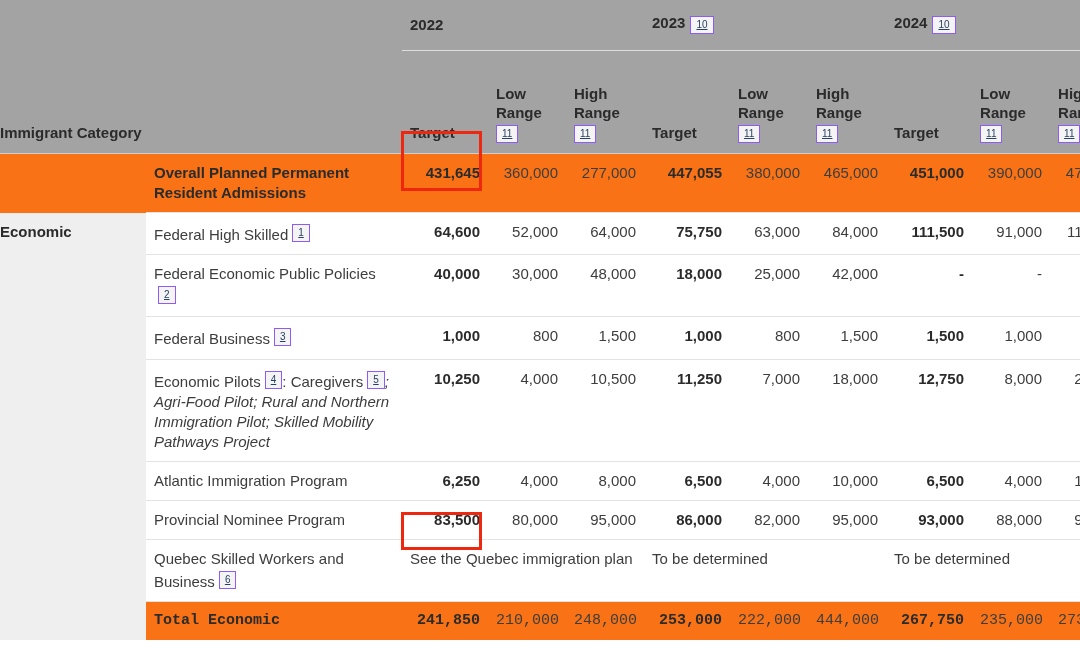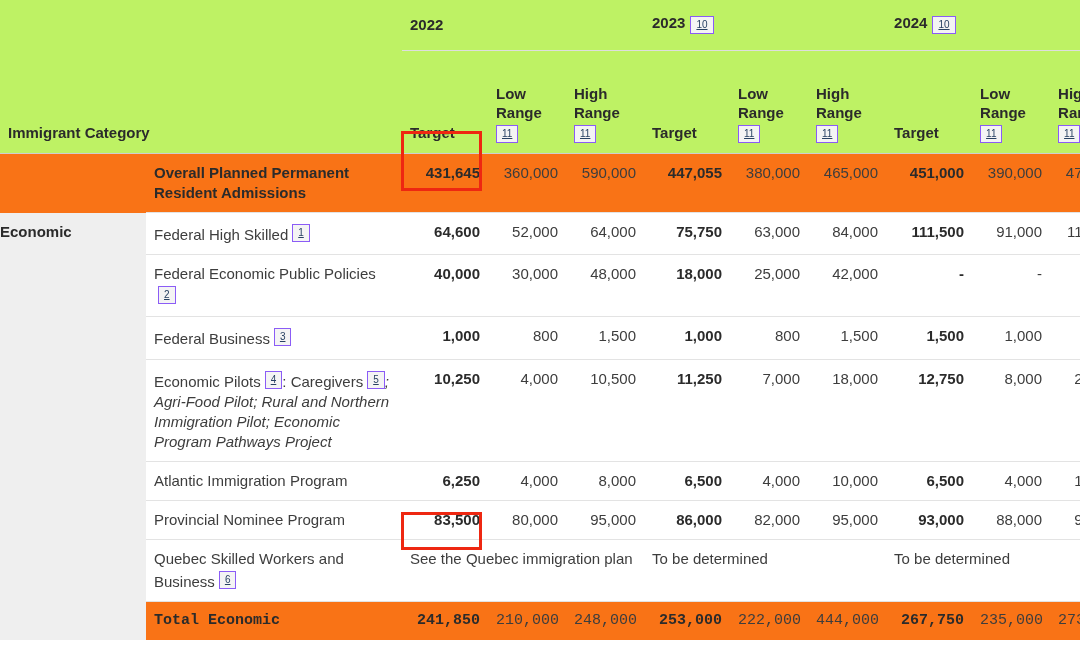--- a/index.html
+++ b/index.html
@@ -24,21 +24,21 @@
 
   
   col.c-cat    { width: 146px; }
   col.c-name   { width: 256px; }
   col.c-target { width: 86px; }
   col.c-low    { width: 78px; }
   col.c-high   { width: 78px; }
 
   
   thead th {
-    background: #bef264;
+    background: #a3a3a3;
     font-weight: bold;
     color: #2b2b2b;
     padding: 0;
     vertical-align: bottom;
     text-align: left;
   }
   tr.yearrow th {
     height: 36px;
     padding: 6px 0 8px 8px;
     vertical-align: middle;
@@ -48,21 +48,21 @@
   tr.yearrow th.blank { border-bottom: none; }
   tr.labelrow th {
     height: 86px;
     padding: 6px 8px 10px 8px;
     vertical-align: bottom;
     border-bottom: 1px solid #cfcfcf;
     line-height: 1.26;
   }
   tr.labelrow th.cat {
     vertical-align: bottom;
-    padding-left: 8px;
+    padding-left: 0;
   }
   th .hdr-lines { display: block; }
 
   
   .fn {
     display: inline-block;
     border: 1px solid #8b5cf6;
     background: #f4f4f4;
     color: #284162;
     font-size: 10px;
@@ -191,21 +191,21 @@
       </tr>
     </thead>
 
     <tbody>
 
       <tr class="shade">
         <td class="cat" rowspan="1"></td>
         <td class="name">Overall Planned Permanent Resident Admissions</td>
         <td class="num target">431,645</td>
         <td class="num">360,000</td>
-        <td class="num">590,000</td>
+        <td class="num">277,000</td>
         <td class="num target">447,055</td>
         <td class="num">380,000</td>
         <td class="num">465,000</td>
         <td class="num target">451,000</td>
         <td class="num">390,000</td>
         <td class="num">475,000</td>
       </tr>
 
       <tr>
         <td class="cat" rowspan="8">Economic</td>
@@ -241,21 +241,21 @@
         <td class="num">1,500</td>
         <td class="num target">1,000</td>
         <td class="num">800</td>
         <td class="num">1,500</td>
         <td class="num target">1,500</td>
         <td class="num">1,000</td>
         <td class="num">2,000</td>
       </tr>
 
       <tr>
-        <td class="name"><span>Economic Pilots</span><a class="fn">4</a><span>:</span> <span>Caregivers</span><a class="fn">5</a><span class="ital">; Agri-Food Pilot; Rural and Northern Immigration Pilot; Economic Program Pathways Project</span></td>
+        <td class="name"><span>Economic Pilots</span><a class="fn">4</a><span>:</span> <span>Caregivers</span><a class="fn">5</a><span class="ital">; Agri-Food Pilot; Rural and Northern Immigration Pilot; Skilled Mobility Pathways Project</span></td>
         <td class="num target">10,250</td>
         <td class="num">4,000</td>
         <td class="num">10,500</td>
         <td class="num target">11,250</td>
         <td class="num">7,000</td>
         <td class="num">18,000</td>
         <td class="num target">12,750</td>
         <td class="num">8,000</td>
         <td class="num">20,000</td>
       </tr>

